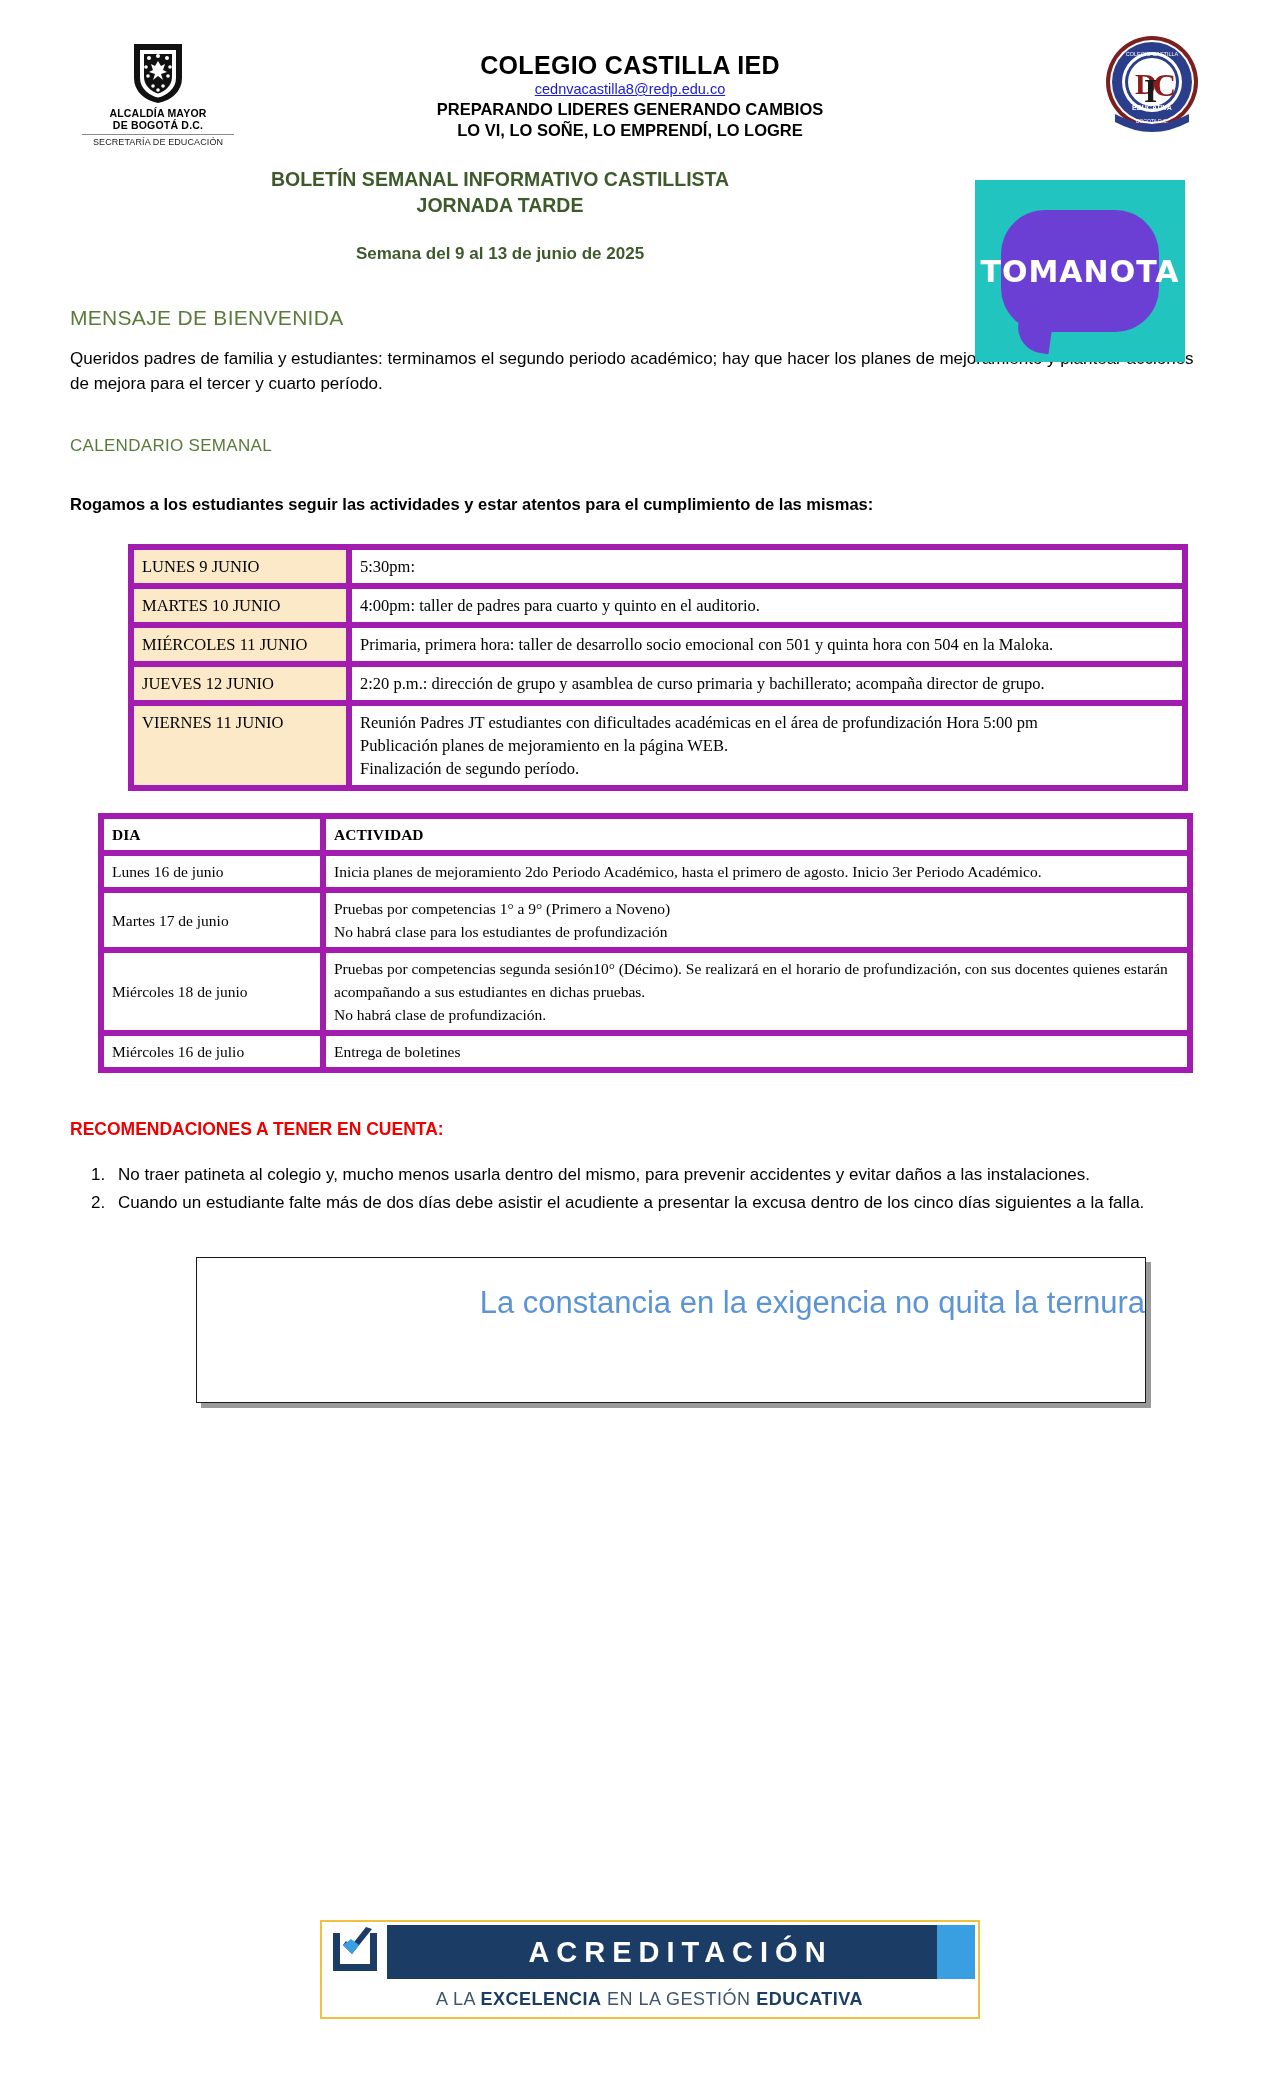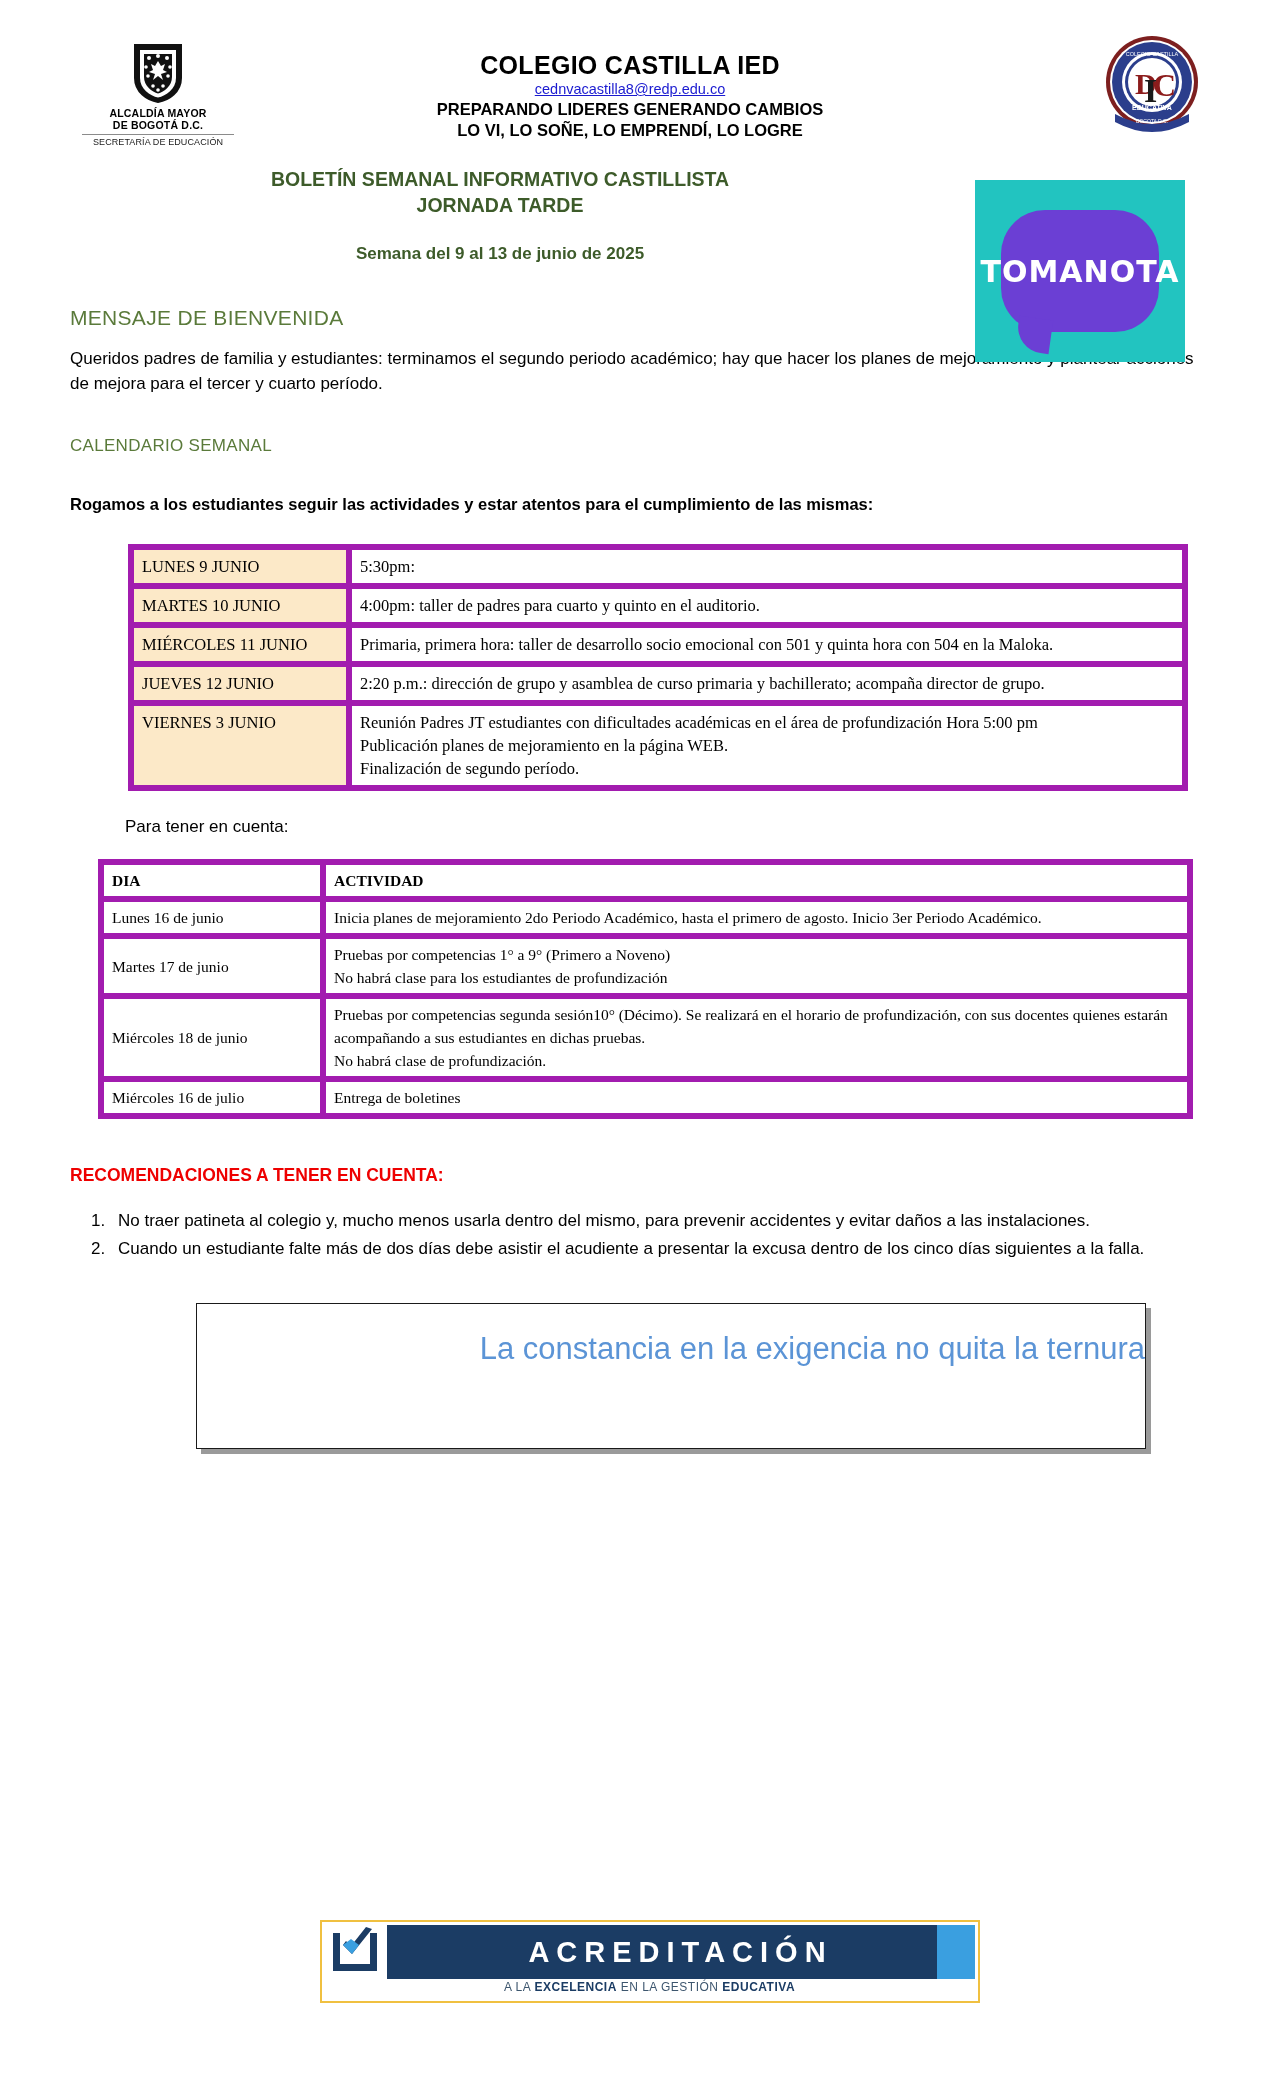--- a/index.html
+++ b/index.html
@@ -172,21 +172,21 @@
     justify-content: center; position: relative;
   }
   .acred-bar span {
     color: #ffffff; font-weight: bold; font-size: 29px; letter-spacing: 7px;
   }
   .acred-bar::after {
     content: ""; position: absolute; right: 0; top: 0; bottom: 0;
     width: 38px; background: #3a9fe0;
   }
   .acred-sub {
-    text-align: center; padding: 1px 0 4px 0; font-size: 12px;
+    text-align: center; padding: 10px 0 4px 0; font-size: 18px;
     color: #2a4a70; letter-spacing: .5px;
   }
   .acred-sub b { color: #1b3c64; }
   .acred-sub .lt { font-weight: normal; color: #3d566e; }
 </style>
 </head>
 <body>
 
 <div class="page">
 
@@ -278,27 +278,26 @@
         </tr>
         <tr>
           <td class="day">MIÉRCOLES  11 JUNIO</td>
           <td class="act">Primaria, primera hora: taller de desarrollo socio emocional con 501 y quinta hora con 504 en la Maloka.</td>
         </tr>
         <tr>
           <td class="day">JUEVES 12 JUNIO</td>
           <td class="act">2:20 p.m.: dirección de grupo y asamblea de curso primaria y bachillerato; acompaña director de grupo.</td>
         </tr>
         <tr>
-          <td class="day">VIERNES 3 JUNIO</td>
+          <td class="day">VIERNES 11 JUNIO</td>
           <td class="act">Reunión Padres JT estudiantes con dificultades académicas en el área de profundización Hora 5:00 pm<br>Publicación planes de mejoramiento en la página WEB.<br>Finalización de segundo período.</td>
         </tr>
       </tbody>
   </table>
 
-  <div class="para-tener">Para tener en cuenta:</div>
 
   <table class="tbl" id="activity-table">
     <thead>
       <tr>
         <th class="dcol">DIA</th>
         <th>ACTIVIDAD</th>
       </tr>
     </thead>
     <tbody>
         <tr>

